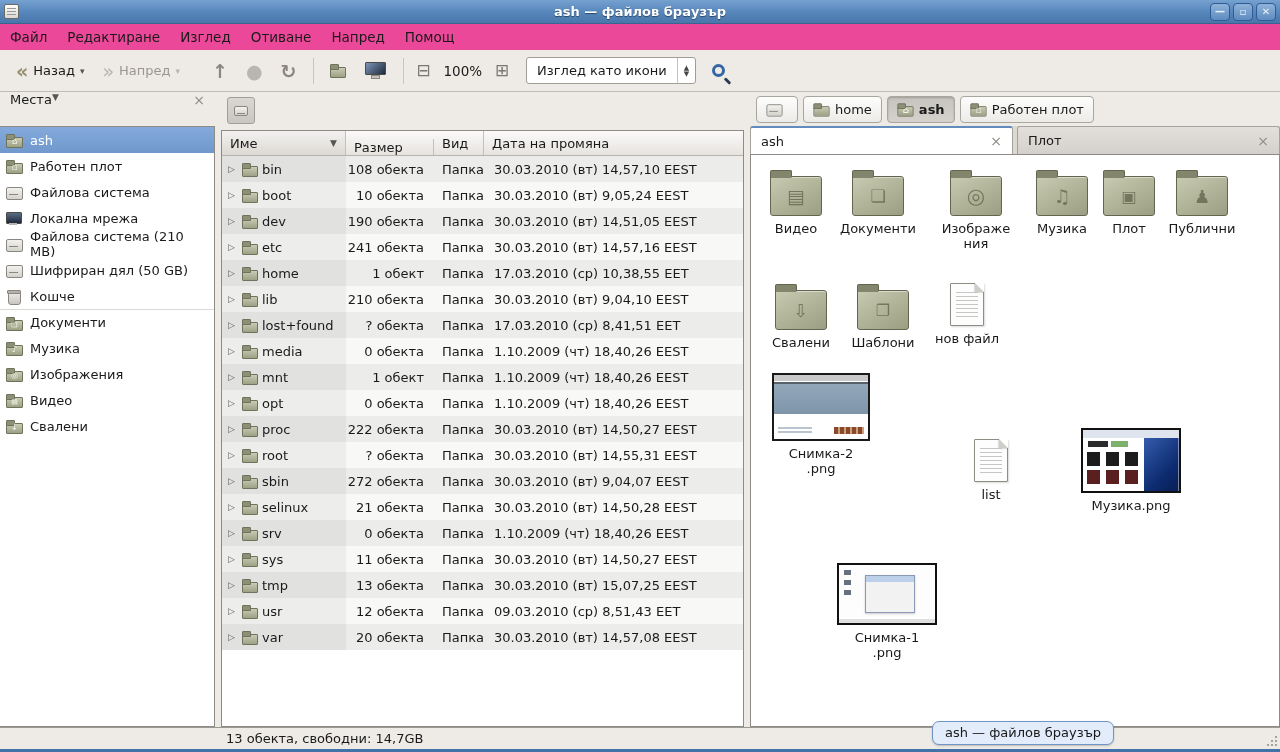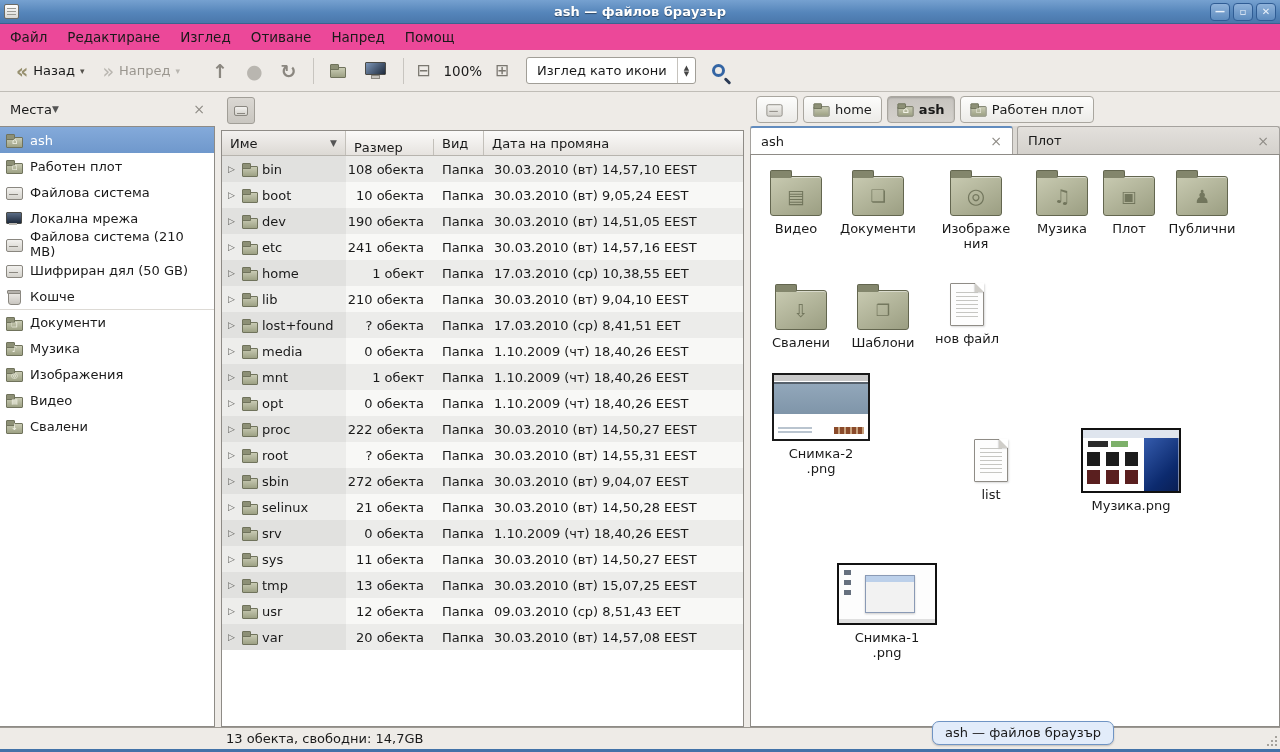--- a/index.html
+++ b/index.html
@@ -35,21 +35,21 @@
   .view-combo .vc-arrows { display:flex; flex-direction:column; align-items:center; padding:0 6px; font-size:7px; color:#444; line-height:6px; }
   .search-glyph { width:13px; height:13px; border:3px solid #3465a4; border-radius:50%; position:relative; margin-left:14px; }
   .search-glyph::after { content:""; position:absolute; width:3px; height:8px; background:#2a3a55; left:11px; top:10px; transform:rotate(-45deg); border-radius:2px; }
 
   
   .main { display:flex; height:635px; }
   .splitter { width:6px; background:#eeebe7; }
 
   
   .sidebar { width:215px; display:flex; flex-direction:column; background:#eeebe7; }
-  .sb-header { height:34px; display:flex; align-items:center; padding:0 10px; }
+  .sb-header { height:34px; display:flex; padding:0 10px; }
   .sb-caret { font-size:9px; color:#555; }
   .sb-close { margin-left:auto; color:#8f8c86; font-size:14px; }
   .sb-list { flex:1; background:#fff; border:1px solid #8e8b86; border-left:none; overflow:hidden; }
   .sb-item { display:flex; align-items:center; gap:7px; height:26px; padding:0 6px; }
   .sb-item[data-selected="true"] { background:linear-gradient(#84aada,#6f98cc); color:#fff; }
   .sb-item[data-divider="true"] { border-top:1px solid #dddad5; }
   .ic { width:17px; height:16px; position:relative; flex:0 0 auto; }
   
   .sb-item .ic::before, .bc-btn .ic::before { content:""; position:absolute; left:0; top:5px; width:15px; height:9px; background:linear-gradient(#c9cbb4,#9da184); border:1px solid #70735c; border-radius:1px; }
   .sb-item .ic::after, .bc-btn .ic::after { content:""; position:absolute; left:0; top:2px; width:7px; height:4px; background:#8d9076; border:1px solid #70735c; border-radius:1px 1px 0 0; }

